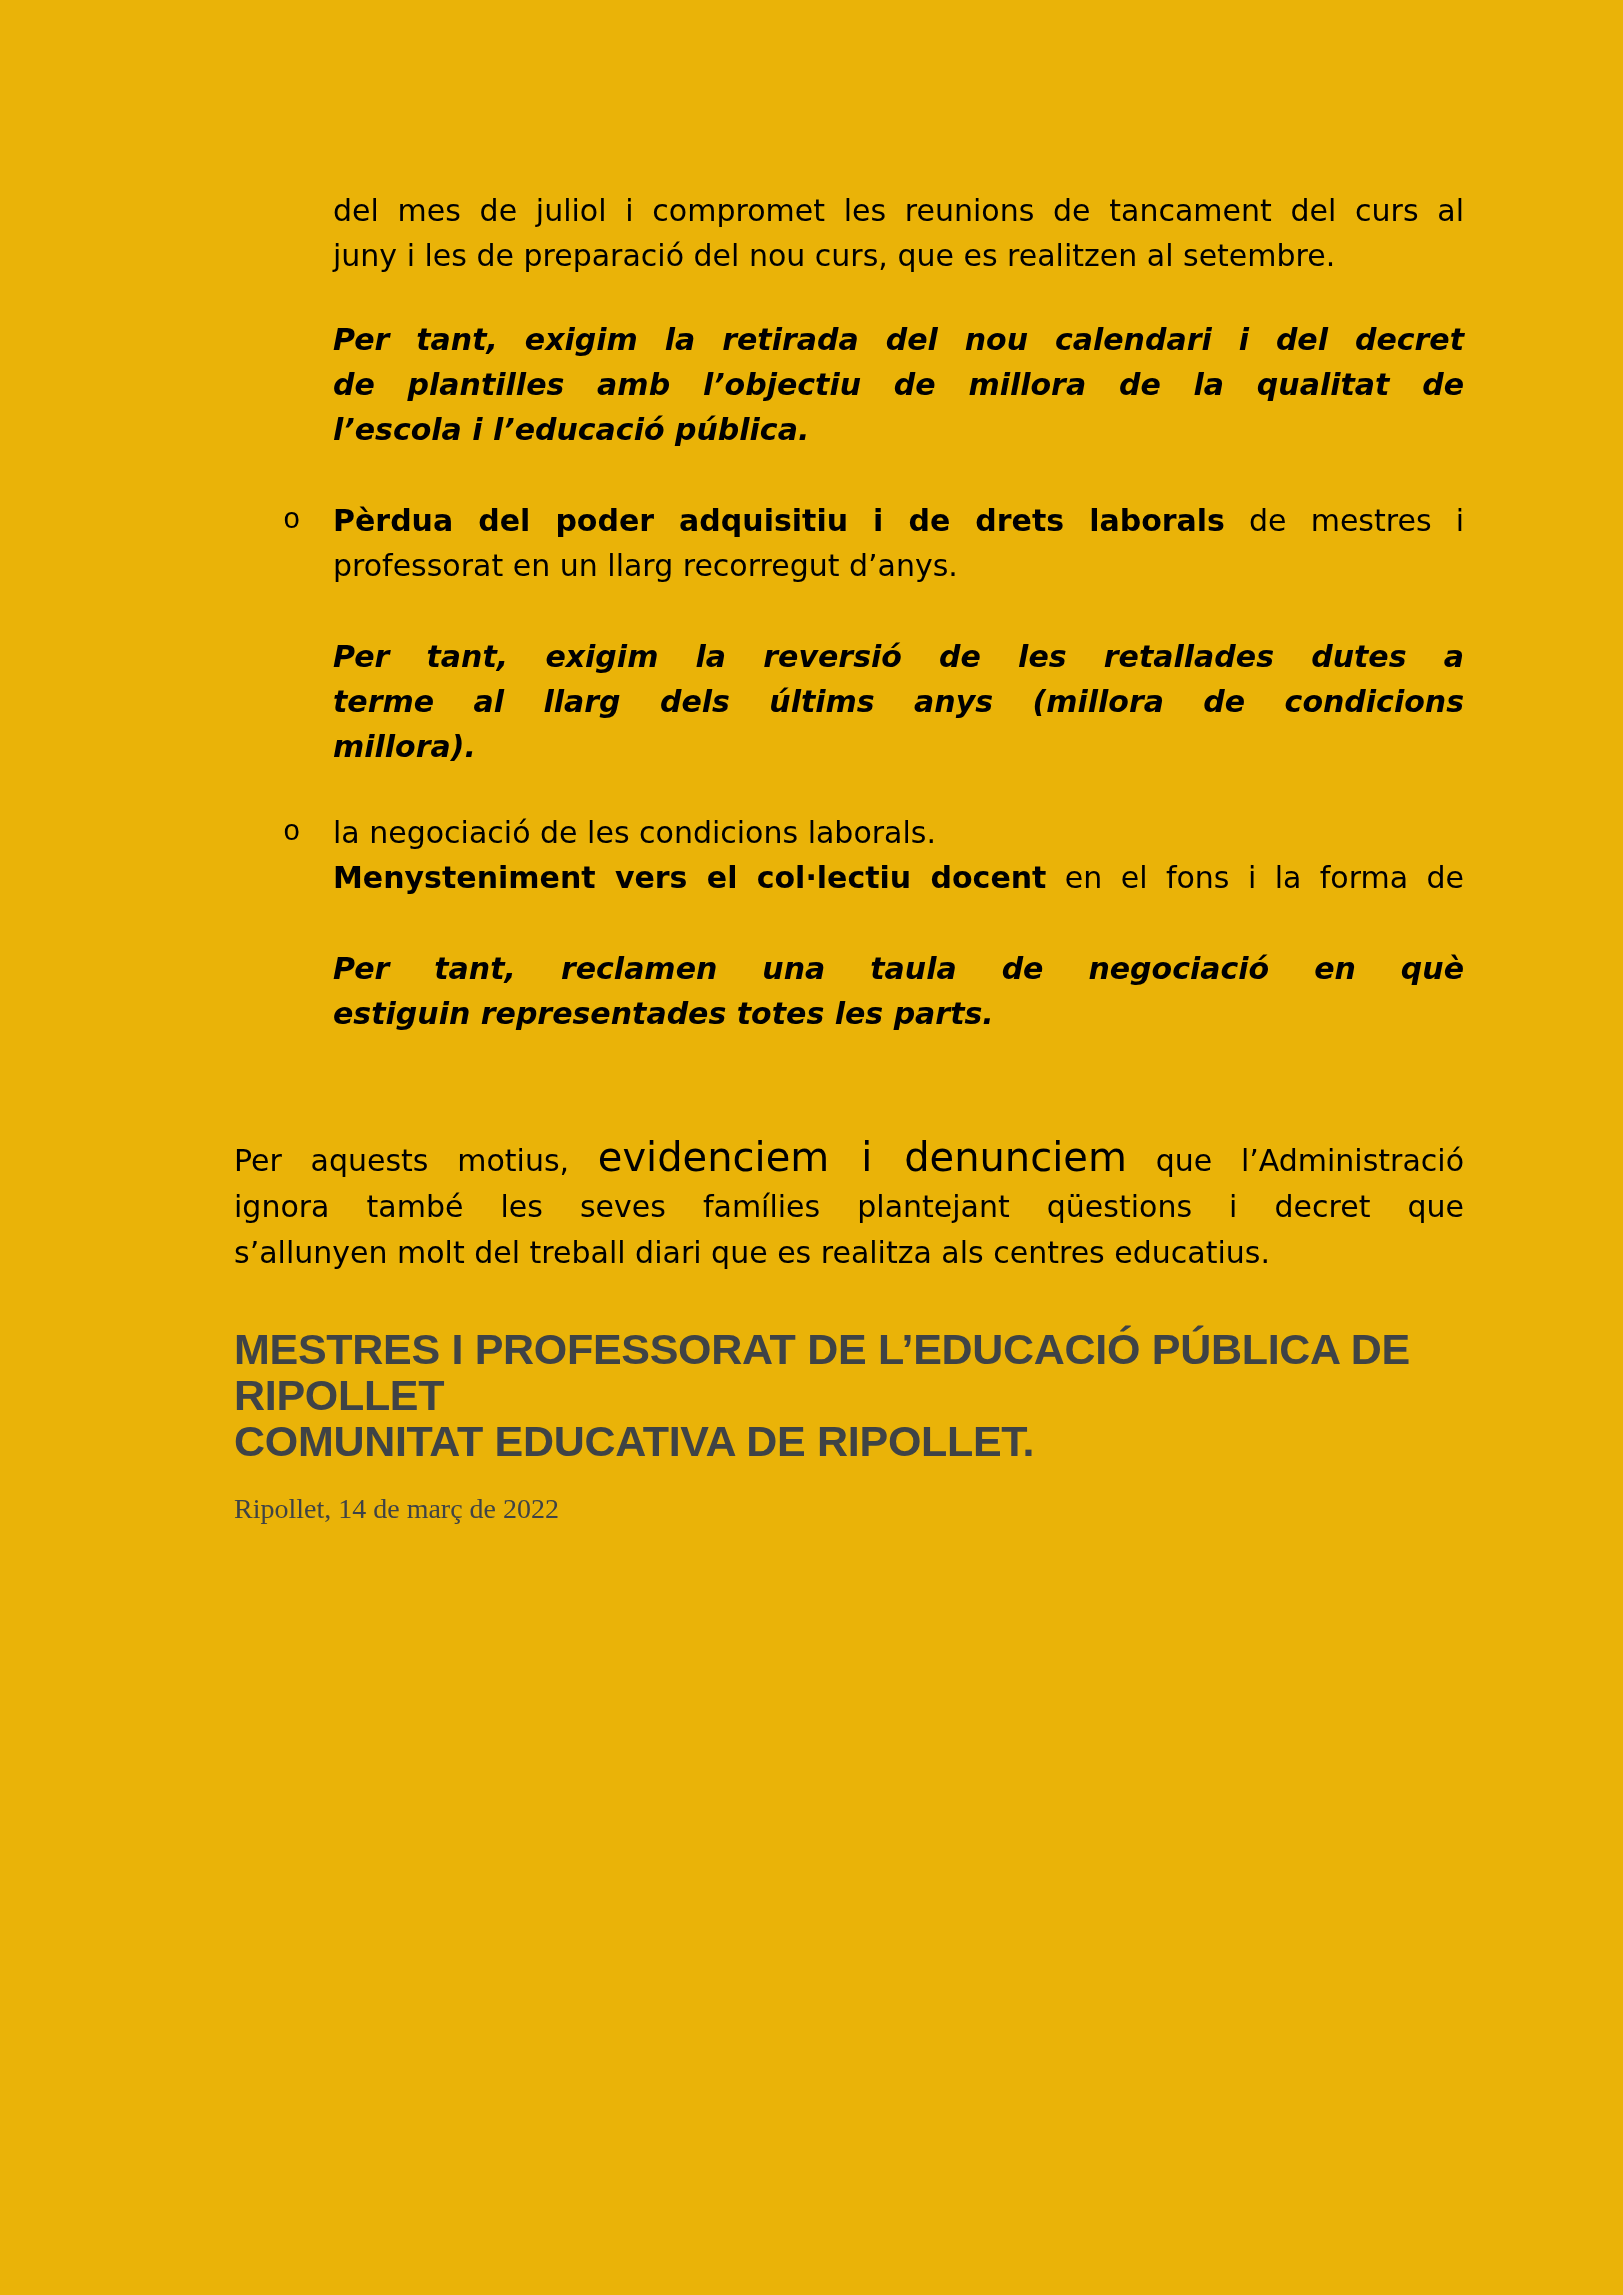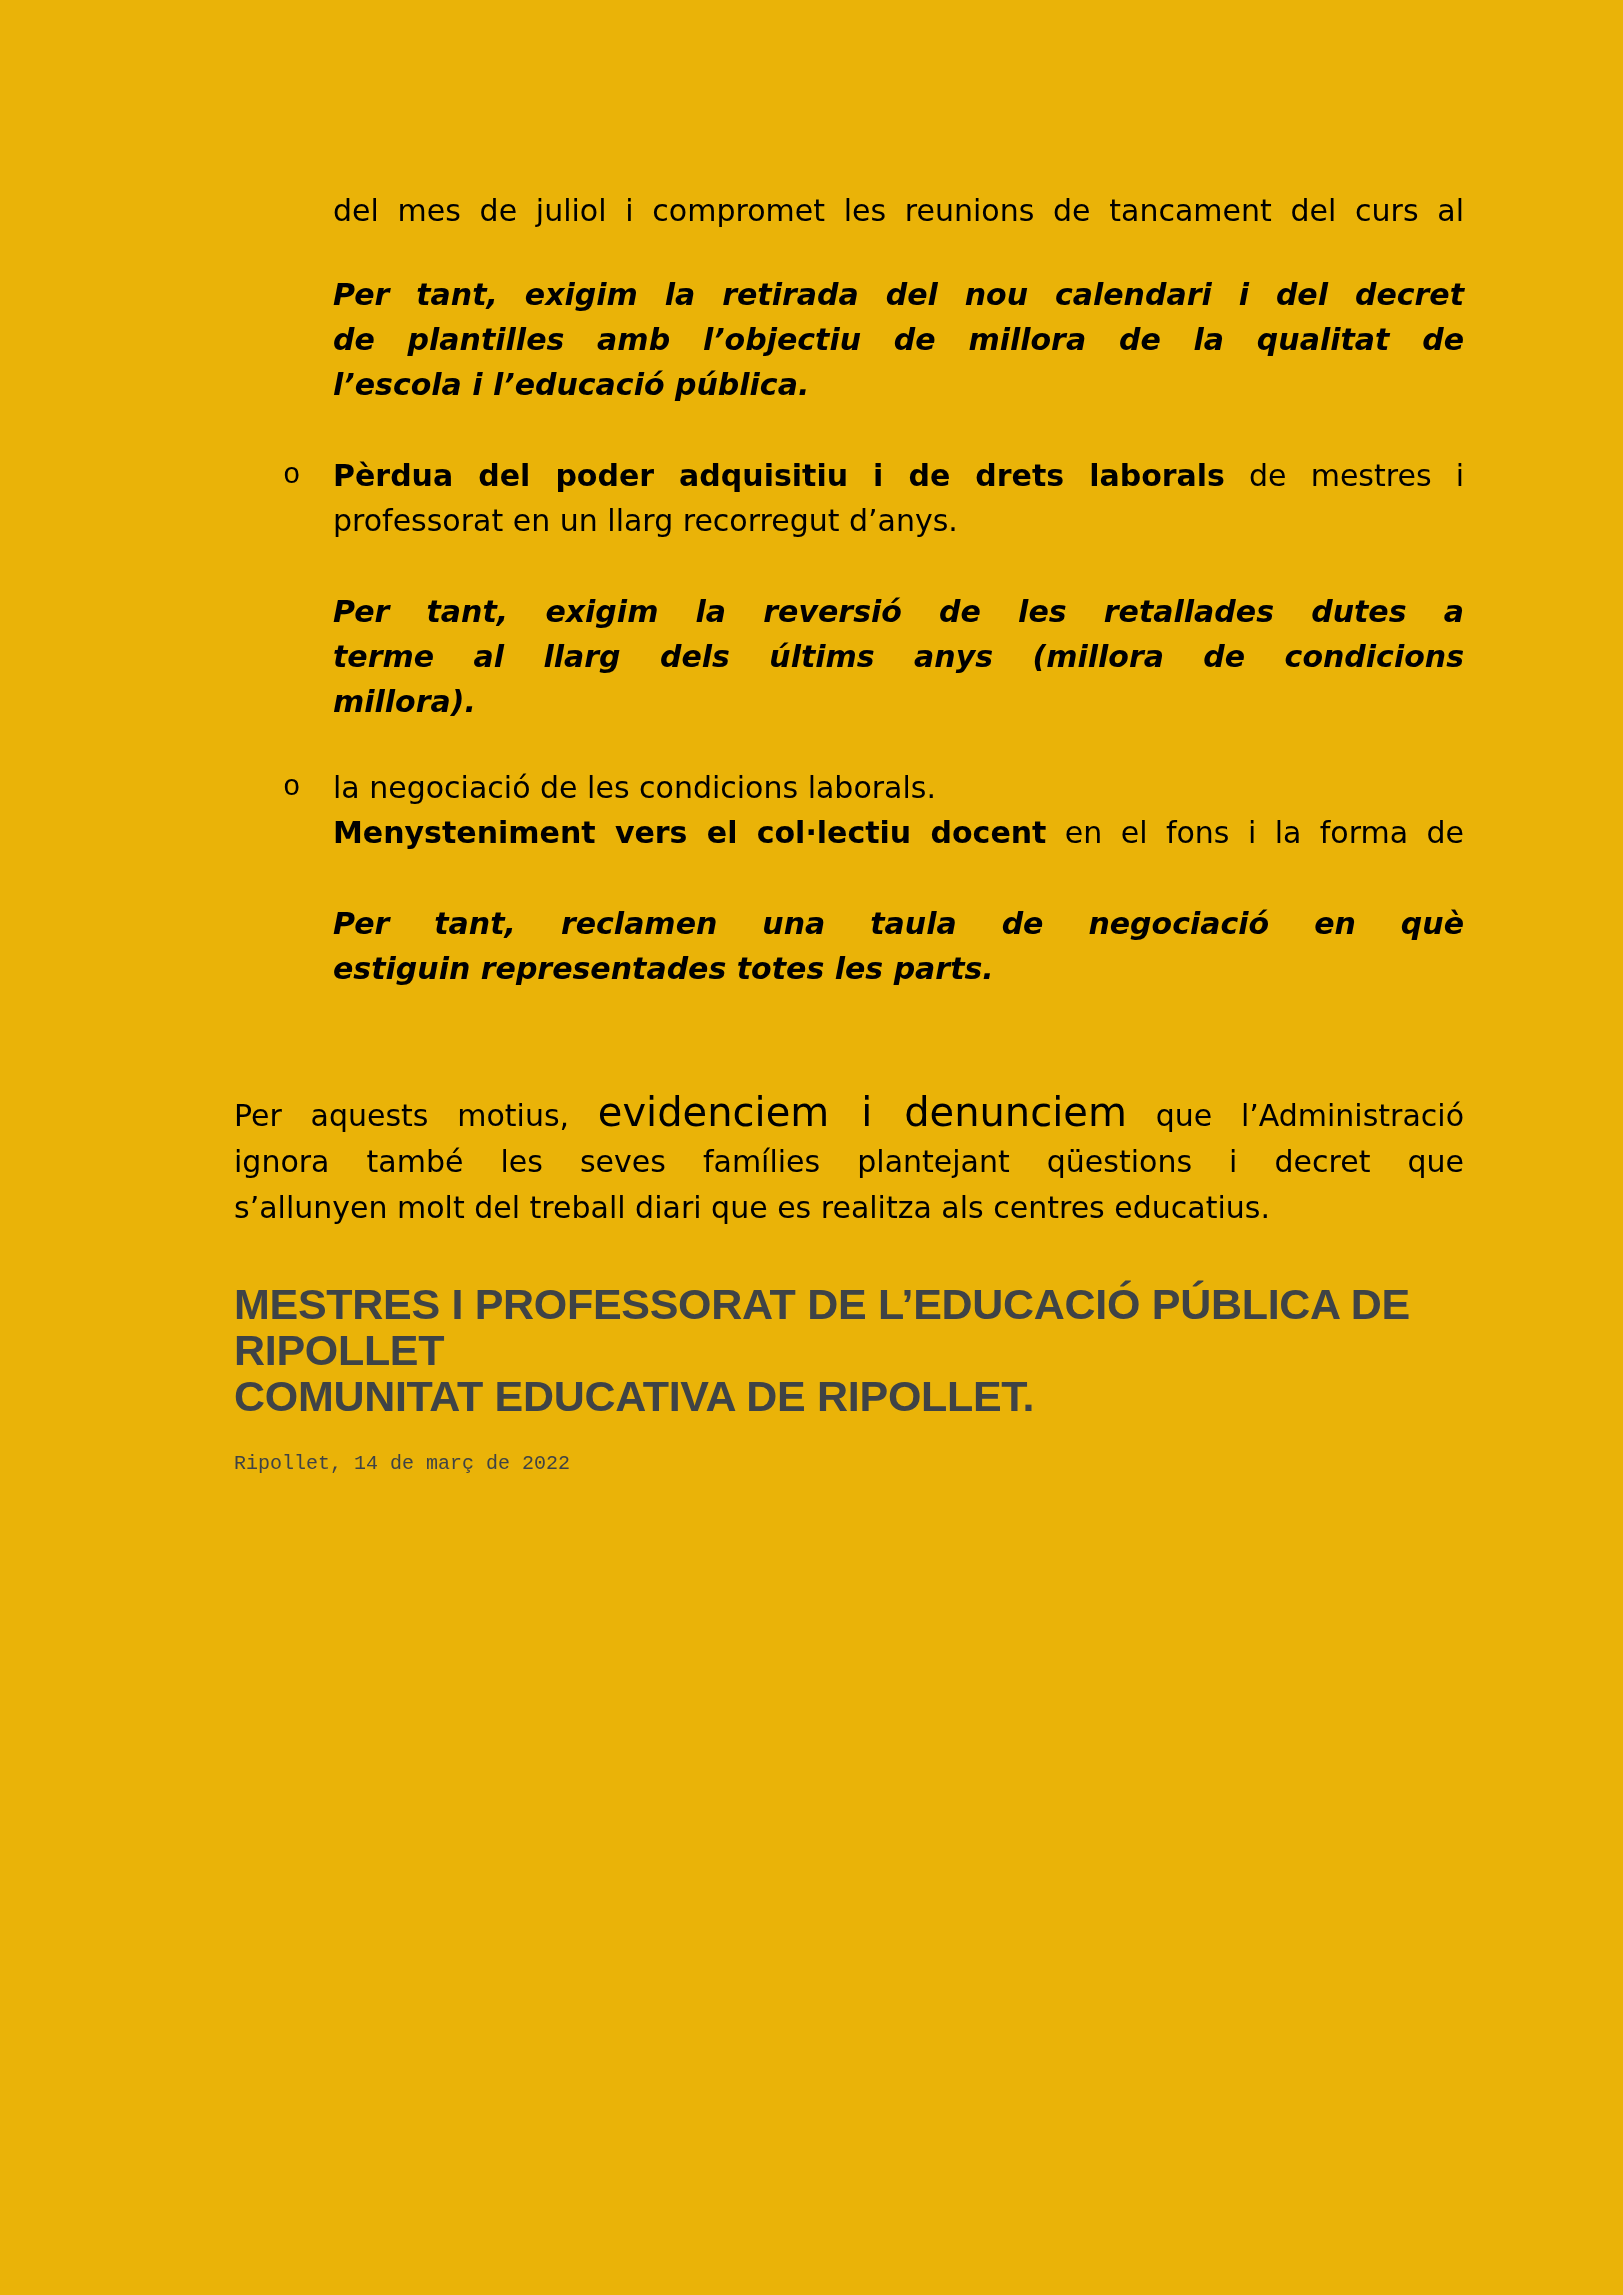--- a/index.html
+++ b/index.html
@@ -74,35 +74,36 @@
   .gap-sign  { margin-bottom: 26px; }
   .signature {
     font-family: "Liberation Sans", sans-serif;
     font-size: 43px;
     line-height: 46px;
     font-weight: bold;
     color: #3f4346;
     letter-spacing: -0.3px;
   }
   .dateline {
-    font-family: Liberation Mono, monospace;
-    font-size: 20px;
+    font-family: Liberation Serif, serif;
+    font-size: 28px;
     line-height: 38px;
     font-weight: normal;
     color: #3f4346;
   }
 </style>
 </head>
 <body>
 
 <div class="page">
   <div class="doc">
 
     <div class="para indent gap-p1">
       <div class="line j">del mes de juliol i compromet les reunions de tancament del curs al</div>
+      <div class="line">juny i les de preparació del nou curs, que es realitzen al setembre.</div>
     </div>
 
     <div class="para indent demand gap-d1">
       <div class="line j">Per tant, exigim la retirada del nou calendari i del decret</div>
       <div class="line j">de plantilles amb l’objectiu de millora de la qualitat de</div>
       <div class="line">l’escola i l’educació pública.</div>
     </div>
 
     <div class="para indent bullet gap-b1">
       <span class="marker">o</span>

